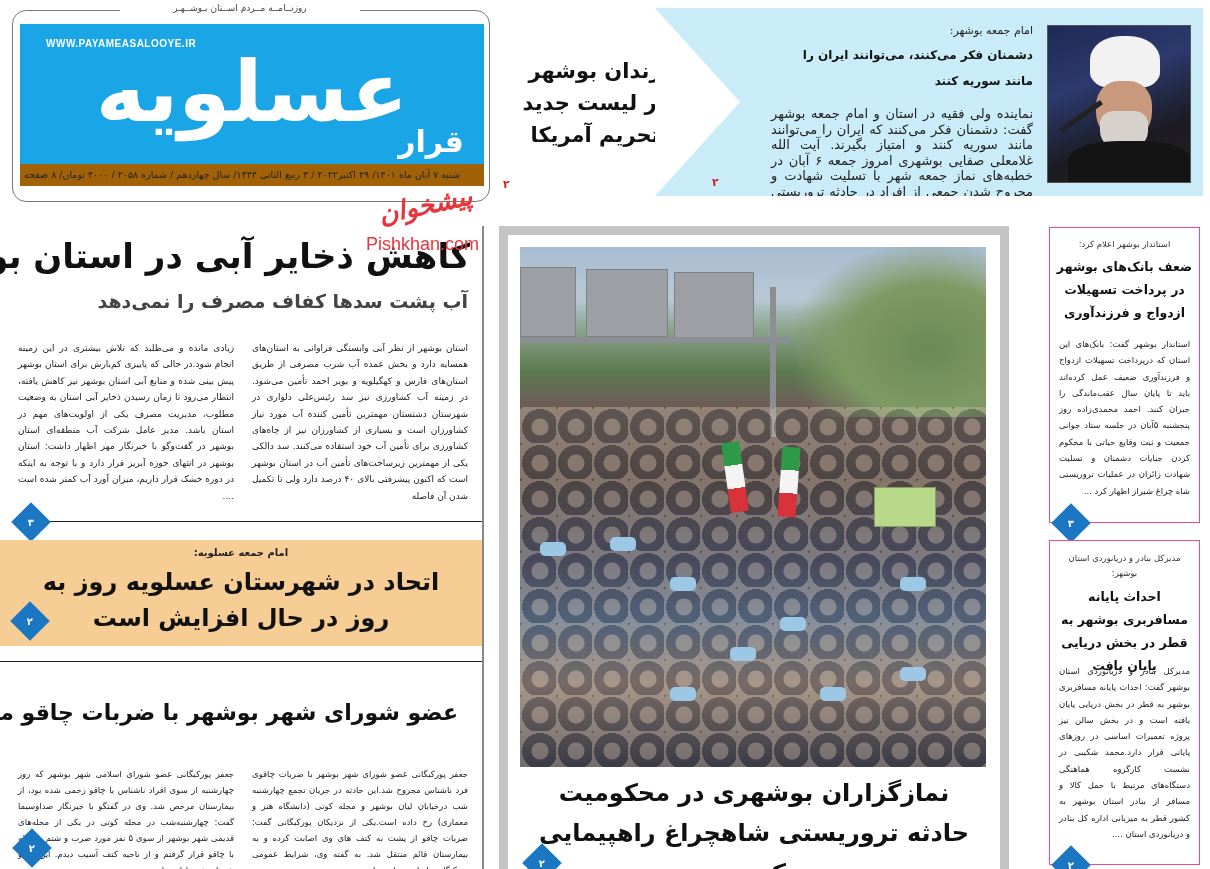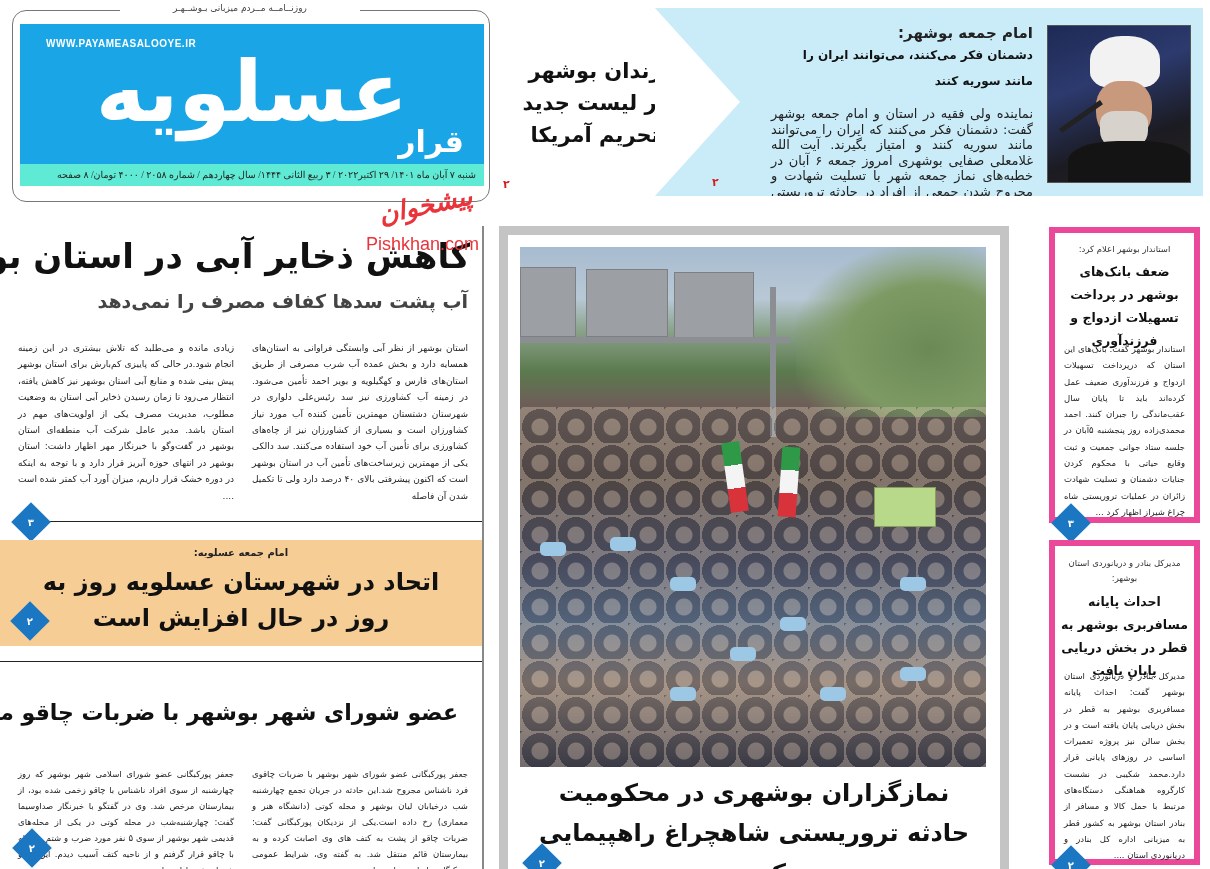--- a/index.html
+++ b/index.html
@@ -7,36 +7,36 @@
   body { position: relative; font-family: "DejaVu Sans", sans-serif; color: #1a1a1a; direction: rtl; }
   .abs { position: absolute; }
 
   
   .mast-tag { left: 120px; top: 3px; width: 240px; text-align: center; font-size: 9px; color: #444; background: #fff; z-index: 2; }
   .mast-frame { left: 12px; top: 10px; width: 478px; height: 192px; border: 1px solid #777; border-radius: 14px; }
   .mast-blue { left: 20px; top: 24px; width: 464px; height: 140px; background: #1aa6e6; overflow: hidden; }
   .mast-url { left: 26px; top: 14px; direction: ltr; color: #fff; font-size: 10px; font-weight: bold; letter-spacing: 0.5px; font-family: "Liberation Sans", sans-serif; }
   .mast-logo { left: 8px; top: 22px; width: 448px; height: 92px; color: #fff; font-size: 84px; font-weight: bold; line-height: 92px; text-align: center; letter-spacing: -2px; font-family: "DejaVu Sans", sans-serif; }
   .mast-sub { right: 20px; top: 100px; color: #fff; font-size: 30px; font-weight: bold; }
-  .mast-date { left: 20px; top: 164px; width: 464px; height: 22px; background: #5eead4; font-size: 9.5px; line-height: 22px; padding-right: 8px; color: #222; white-space: nowrap; font-family: Liberation Serif, serif; }
+  .mast-date { left: 20px; top: 164px; width: 464px; height: 22px; background: #a16207; font-size: 9.5px; line-height: 22px; padding-right: 24px; color: #222; white-space: nowrap; }
 
   
   .teaser { left: 505px; top: 55px; width: 180px; text-align: center; font-size: 21px; font-weight: bold; line-height: 32px; color: #111; }
   .teaser-page { left: 503px; top: 178px; font-size: 11px; color: #d02020; font-weight: bold; }
 
   
   .banner { left: 655px; top: 8px; width: 548px; height: 188px; background: #c9ecf8; overflow: hidden; }
   .banner-arrow { position: absolute; left: 0; top: 0; width: 0; height: 0; border-top: 94px solid transparent; border-bottom: 94px solid transparent; border-left: 85px solid #fff; }
   .banner-photo { right: 12px; top: 17px; width: 144px; height: 158px; background: linear-gradient(160deg, #1e2a55 0%, #2c3a6e 35%, #1b1b22 70%, #2a2220 100%); border: 1px solid #555; overflow: hidden; }
   .turban { position: absolute; left: 42px; top: 10px; width: 70px; height: 52px; border-radius: 45% 45% 30% 30%; background: #f2f2f2; }
   .face { position: absolute; left: 48px; top: 55px; width: 56px; height: 62px; border-radius: 40% 40% 50% 50%; background: #c9997e; }
   .beard { position: absolute; left: 52px; top: 85px; width: 48px; height: 40px; border-radius: 30% 30% 50% 50%; background: #d8d2cc; }
   .robe { position: absolute; left: 20px; top: 115px; width: 124px; height: 50px; border-radius: 40% 40% 0 0; background: #141414; }
   .mic { position: absolute; left: 8px; top: 88px; width: 50px; height: 5px; background: #222; transform: rotate(-35deg); }
-  .banner-kicker { right: 170px; top: 16px; font-size: 15px; color: #222; font-weight: bold; }
+  .banner-kicker { right: 170px; top: 16px; font-size: 11px; color: #222; }
   .banner-title { right: 170px; top: 34px; width: 250px; font-size: 12px; font-weight: bold; line-height: 26px; color: #111; text-align: right; }
   .banner-body { right: 170px; top: 98px; width: 262px; font-size: 13px; line-height: 15.5px; color: #222; text-align: justify; }
   .banner-page { left: 57px; top: 168px; font-size: 11px; color: #d02020; font-weight: bold; }
 
   
   .wm-fa { left: 378px; top: 190px; font-size: 26px; color: #e8343a; font-style: italic; font-weight: bold; transform: rotate(-12deg); z-index: 5; }
   .wm-en { left: 366px; top: 234px; font-size: 18px; color: #e8343a; direction: ltr; font-family: "Liberation Sans", sans-serif; z-index: 5; }
 
   
   .vrule { left: 482px; top: 226px; width: 2px; height: 643px; background: #888; }
@@ -79,34 +79,34 @@
   .flag.f2 { left: 260px; top: 200px; transform: rotate(4deg); }
   .placard { position: absolute; left: 354px; top: 240px; width: 62px; height: 40px; background: #b8d98a; border: 1px solid #889f60; }
   .crowd-rows { position: absolute; left: 0; top: 160px; width: 100%; height: 360px;
                 background: repeating-radial-gradient(circle at 20px 20px, rgba(220,200,180,0.35) 0 8px, rgba(60,60,70,0.25) 9px 18px);
                 background-size: 36px 36px; }
   .mask { position: absolute; width: 26px; height: 14px; background: #9cc8e6; border-radius: 5px; }
   .photo-cap { position: absolute; left: 0; right: 0; top: 538px; text-align: center; font-size: 24px; font-weight: bold; line-height: 40px; color: #111; }
   .d4 { left: 528px; top: 849px; }
 
   
-  .rbox { border: 6px solid #ec4899; background: #fff; }
+  .rbox { border: 1px solid #ec4899; background: #fff; }
   .rb1 { left: 1049px; top: 227px; width: 151px; height: 296px; }
   .rb2 { left: 1049px; top: 540px; width: 151px; height: 325px; }
   .rb-kicker { position: absolute; left: 6px; right: 6px; text-align: center; font-size: 8.5px; line-height: 15px; color: #333; }
   .rb-title { position: absolute; left: 4px; right: 4px; text-align: center; font-size: 12.5px; font-weight: bold; line-height: 23px; color: #111; }
   .rb-body { position: absolute; left: 9px; right: 9px; font-size: 8.5px; line-height: 16.3px; text-align: justify; color: #222; }
   .d5 { left: 1057px; top: 509px; }
   .d6 { left: 1057px; top: 851px; }
 </style>
 </head>
 <body>
 
 <div class="abs mast-frame"></div>
-<div class="abs mast-tag">روزنــامــه مــردم میزبانی بـوشــهـر</div>
+<div class="abs mast-tag">روزنــامــه مــردم اســتان بـوشــهـر</div>
 <div class="abs mast-blue">
   <div class="abs mast-url">WWW.PAYAMEASALOOYE.IR</div>
   <div class="abs mast-logo">عسلویه</div>
   <div class="abs mast-sub">قرار</div>
 </div>
 <div class="abs mast-date">شنبه ۷ آبان ماه ۱۴۰۱/ ۲۹ اکتبر۲۰۲۲ / ۳ ربیع الثانی ۱۴۴۴/ سال چهاردهم / شماره ۲۰۵۸ / ۴۰۰۰ تومان/ ۸ صفحه</div>
 
 <div class="abs teaser">
   <div>زندان بوشهر</div>
   <div>در لیست جدید</div>

